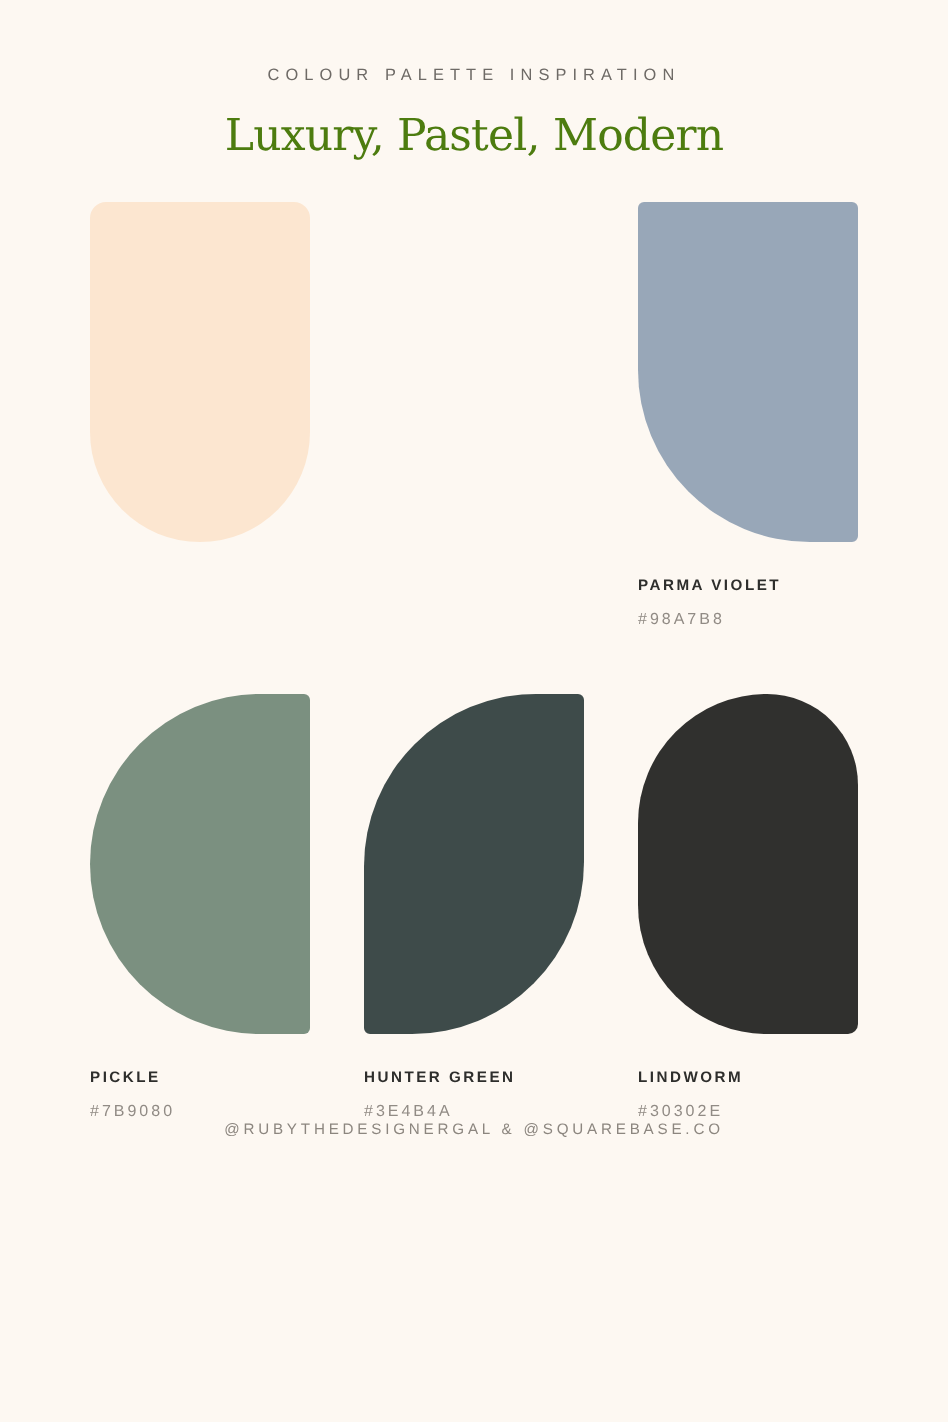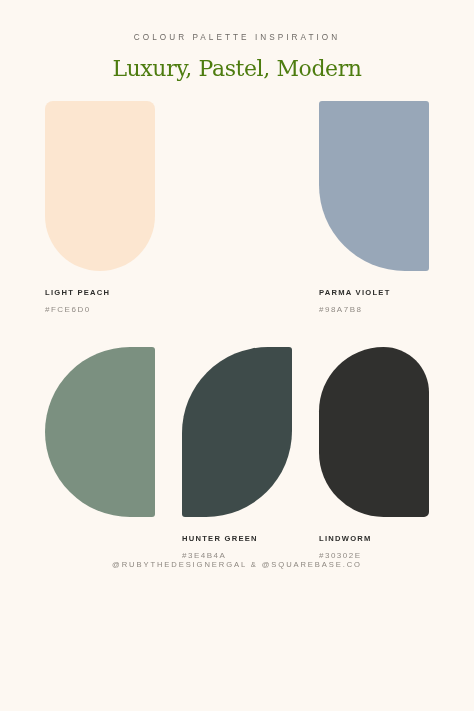--- a/index.html
+++ b/index.html
@@ -105,37 +105,37 @@
   <div class="header">
     <div class="eyebrow">Colour Palette Inspiration</div>
     <div class="title">Luxury, Pastel, Modern</div>
   </div>
 
   <div class="grid">
 
     <div class="row">
       <div class="cell">
         <div class="swatch sh-1" style="background: rgb(252, 230, 208);"></div>
-        <div class="meta">
-          <div class="name">LIGHT PEACH</div>
-          <div class="hex">#FCE6D0</div>
-        </div>
       </div>
       <div class="cell">
         <div class="swatch sh-2" style="background: rgb(152, 167, 184);"></div>
         <div class="meta">
           <div class="name">PARMA VIOLET</div>
           <div class="hex">#98A7B8</div>
         </div>
       </div>
     </div>
 
     <div class="row">
       <div class="cell">
         <div class="swatch sh-3" style="background: rgb(123, 144, 128);"></div>
+        <div class="meta">
+          <div class="name">PICKLE</div>
+          <div class="hex">#7B9080</div>
+        </div>
       </div>
       <div class="cell">
         <div class="swatch sh-4" style="background: rgb(62, 75, 74);"></div>
         <div class="meta">
           <div class="name">HUNTER GREEN</div>
           <div class="hex">#3E4B4A</div>
         </div>
       </div>
       <div class="cell">
         <div class="swatch sh-5" style="background: rgb(48, 48, 46);"></div>

